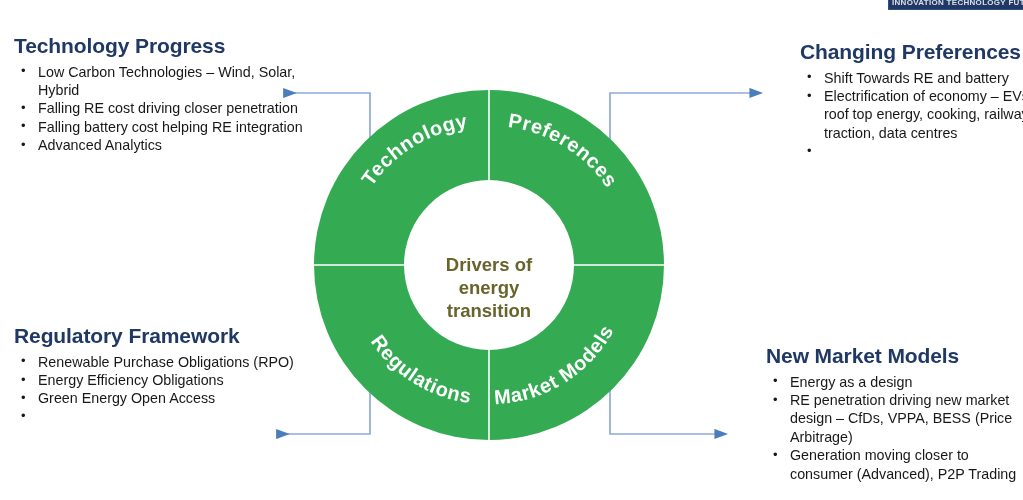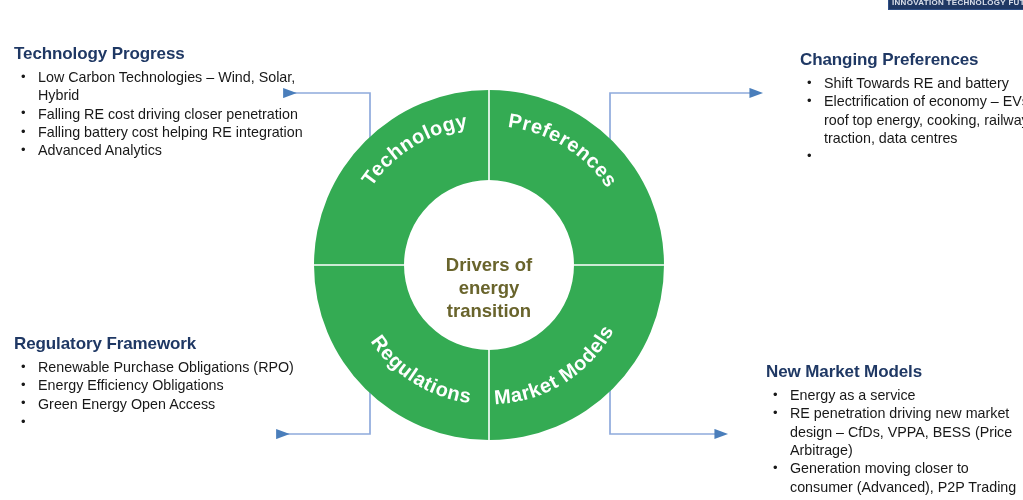--- a/index.html
+++ b/index.html
@@ -41,23 +41,23 @@
     transform: scaleY(0.8);
     transform-origin: left top;
     opacity: 0.92;
   }
 
   
   .block {
     position: absolute;
   }
   .block h2 {
-    margin: 14px 0 4px 0;
+    margin: 4px 0 4px 0;
     color: #1f3864;
-    font-size: 17px;
+    font-size: 21px;
     font-weight: bold;
     letter-spacing: -0.1px;
     line-height: 1.18;
   }
   .block ul {
     margin: 0;
     padding: 0;
     list-style: none;
   }
   .block li {
@@ -73,21 +73,21 @@
     left: 7px;
     top: -0.5px;
     font-size: 13px;
     line-height: 1.35;
     color: #181818;
   }
 
   #block-tech  { left: 14px;  top: 30px;  width: 300px; }
   #block-pref  { left: 800px; top: 36px;  width: 252px; }
   #block-reg   { left: 14px;  top: 320px; width: 290px; }
-  #block-mkt   { left: 766px; top: 348px; width: 258px; }
+  #block-mkt   { left: 766px; top: 340px; width: 258px; }
 
   
   svg.connectors {
     position: absolute;
     left: 0;
     top: 0;
     width: 1023px;
     height: 500px;
     overflow: visible;
   }
@@ -212,19 +212,19 @@
       <li><span class="bullet">•</span><span>Renewable Purchase Obligations (RPO)</span></li>
       <li><span class="bullet">•</span><span>Energy Efficiency Obligations</span></li>
       <li><span class="bullet">•</span><span>Green Energy Open Access</span></li>
       <li><span class="bullet">•</span></li>
     </ul>
   </div>
 
   <div class="block" id="block-mkt">
     <h2>New Market Models</h2>
     <ul>
-      <li><span class="bullet">•</span><span>Energy as a service</span></li>
+      <li><span class="bullet">•</span><span>Energy as a design</span></li>
       <li><span class="bullet">•</span><span>RE penetration driving new market design – CfDs, VPPA, BESS (Price Arbitrage)</span></li>
       <li><span class="bullet">•</span><span>Generation moving closer to consumer (Advanced), P2P Trading</span></li>
     </ul>
   </div>
 
 </div>
 
 </body></html>

